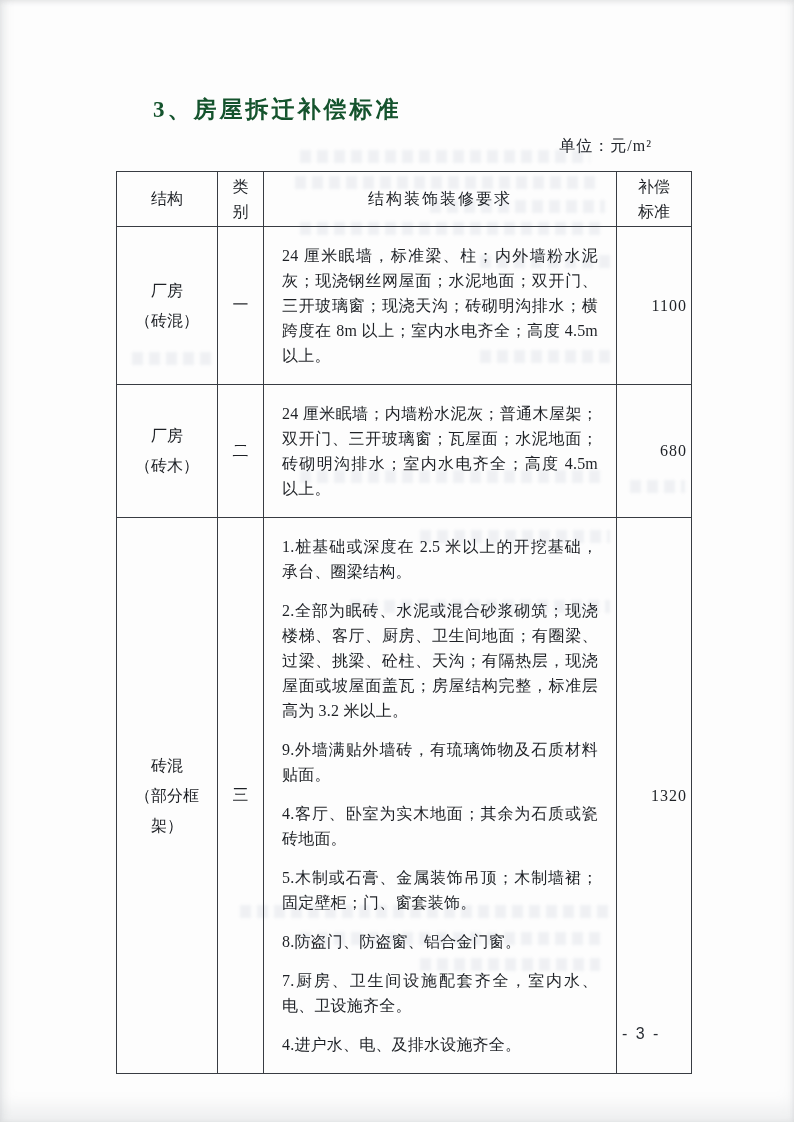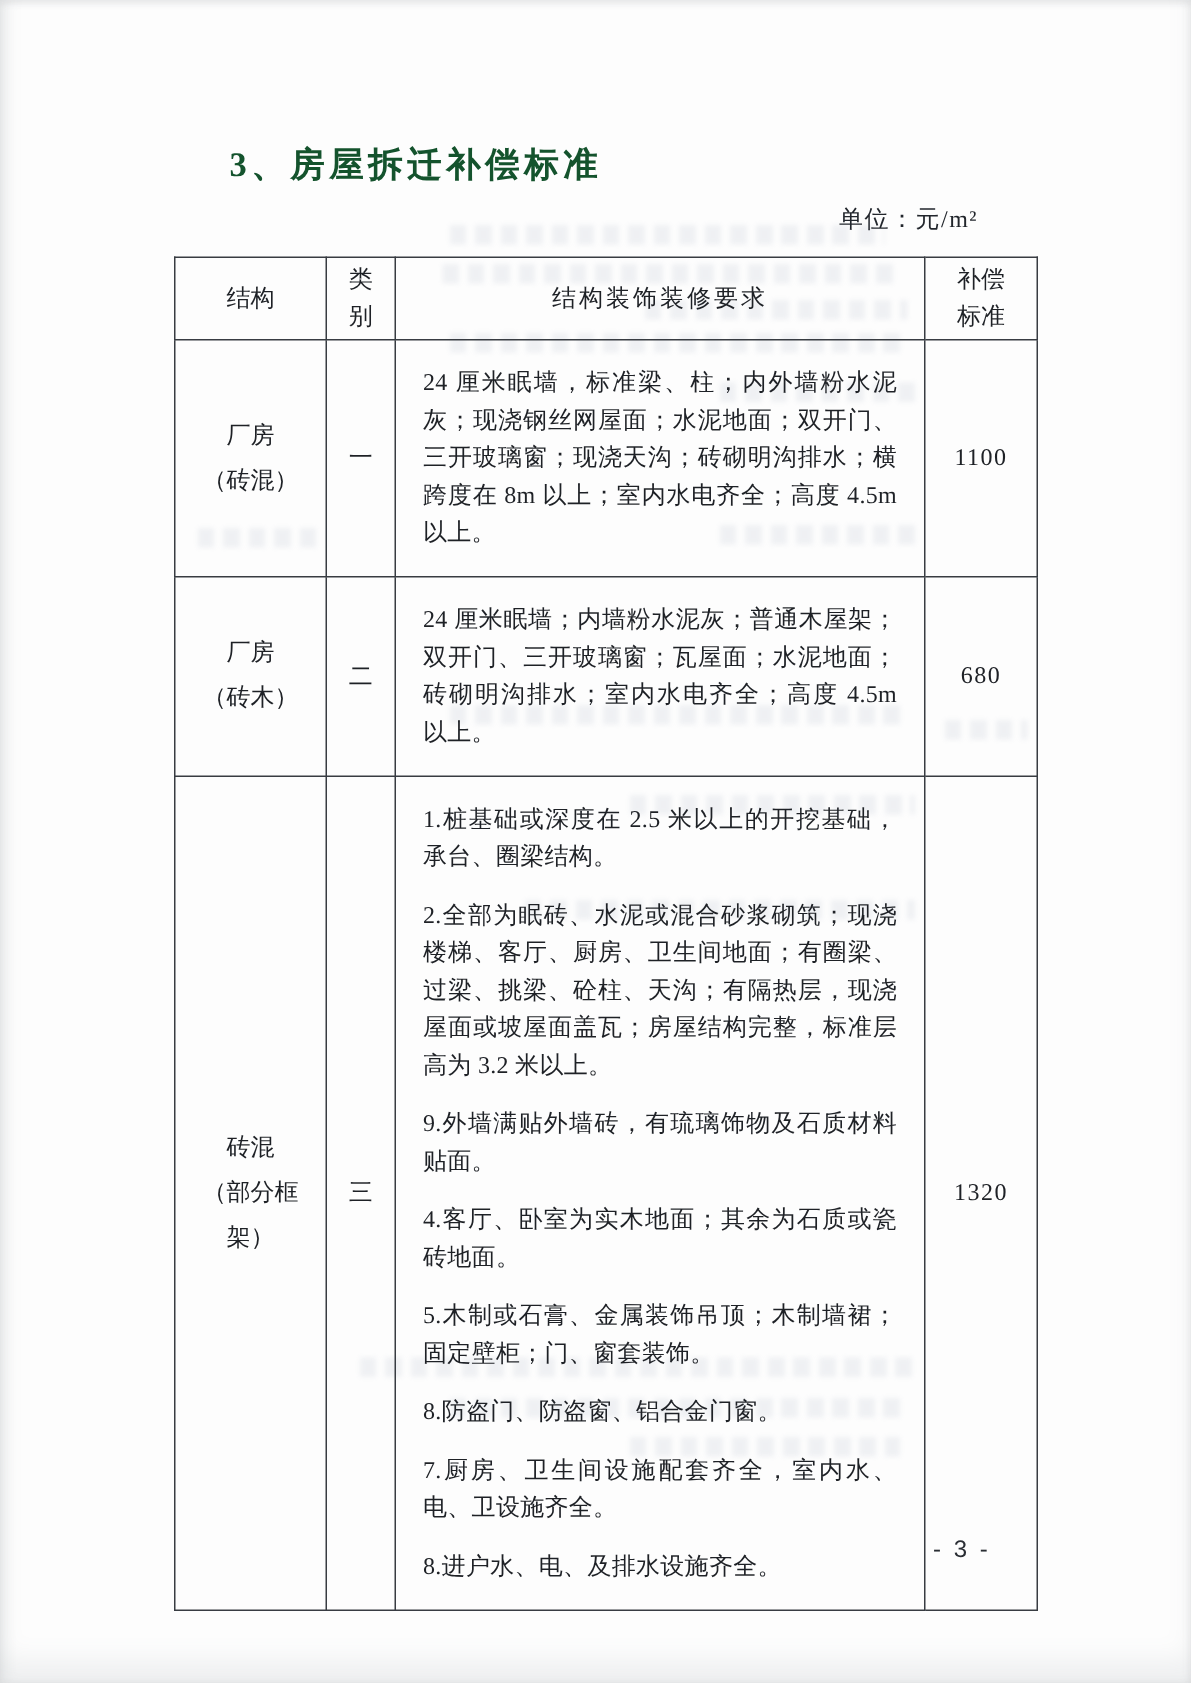--- a/index.html
+++ b/index.html
@@ -48,21 +48,21 @@
   tr.hdr{height:52px;}
   tr.r1{height:115px;}
   tr.r2{height:105px;}
   tr.r3{height:448px;}
   .center{text-align:center;}
   .preline{white-space:pre-line;}
   th.head-req{letter-spacing:2px;}
   th.head-cat,th.head-std{line-height:25px;}
   td.structure{text-align:center;line-height:30px;}
   td.category{text-align:center;font-size:17px;}
-  td.standard{text-align:center;font-size:17px;letter-spacing:1px;}
+  td.standard{text-align:right;font-size:17px;letter-spacing:1px;}
   td.req{padding:4px 6px 4px 8px;}
   td.req p{
     margin:14px;line-height:25px;text-align:justify;
     letter-spacing:.2px;
   }
   .page-number{
     position:absolute;left:622px;top:1025px;
     font-size:16px;letter-spacing:2px;color:#2a2e34;
     font-family:"Liberation Sans","DejaVu Sans",sans-serif;
   }
@@ -130,21 +130,21 @@
 （部分框架）</td>
       <td class="category">三</td>
       <td class="req">
         <p>1.桩基础或深度在 2.5 米以上的开挖基础，承台、圈梁结构。</p>
         <p>2.全部为眠砖、水泥或混合砂浆砌筑；现浇楼梯、客厅、厨房、卫生间地面；有圈梁、过梁、挑梁、砼柱、天沟；有隔热层，现浇屋面或坡屋面盖瓦；房屋结构完整，标准层高为 3.2 米以上。</p>
         <p>9.外墙满贴外墙砖，有琉璃饰物及石质材料贴面。</p>
         <p>4.客厅、卧室为实木地面；其余为石质或瓷砖地面。</p>
         <p>5.木制或石膏、金属装饰吊顶；木制墙裙；固定壁柜；门、窗套装饰。</p>
         <p>8.防盗门、防盗窗、铝合金门窗。</p>
         <p>7.厨房、卫生间设施配套齐全，室内水、电、卫设施齐全。</p>
-        <p>8.进户水、电、及排水设施齐全。</p>
+        <p>4.进户水、电、及排水设施齐全。</p>
       </td>
       <td class="standard">1320</td>
     </tr>
   </tbody>
     </table>
 
   <div class="page-number">- 3 -</div>
 
 </div>
 

